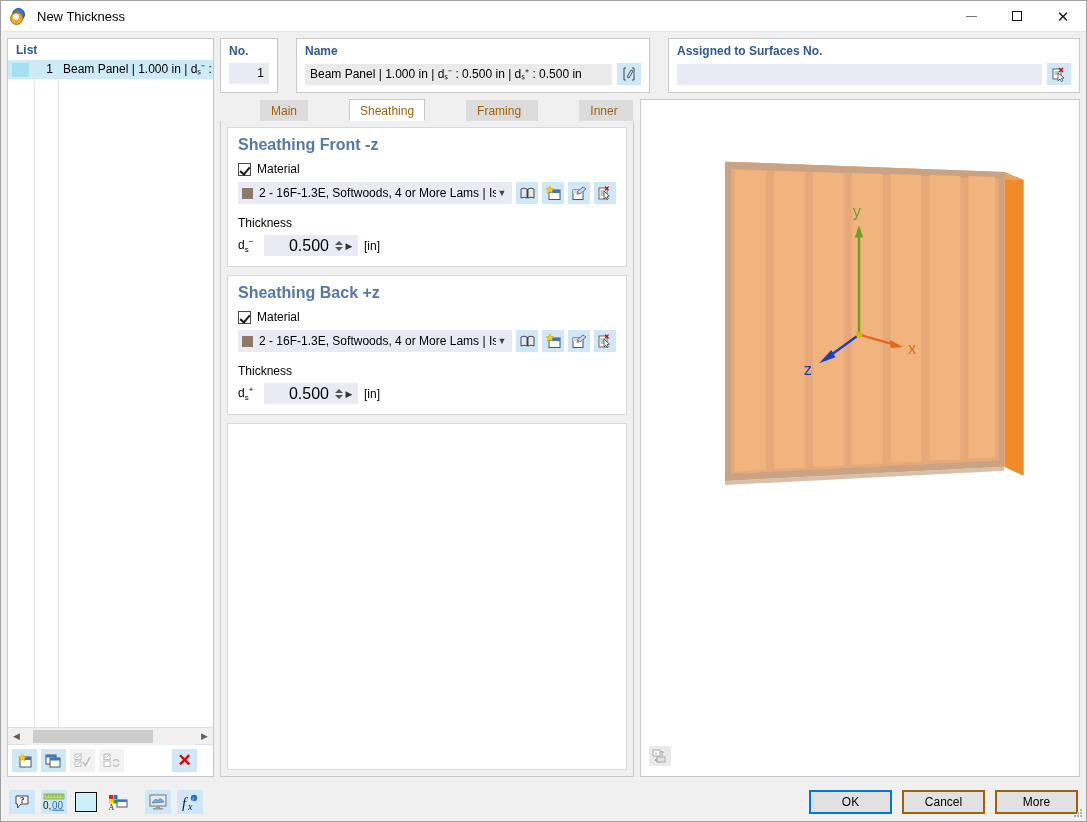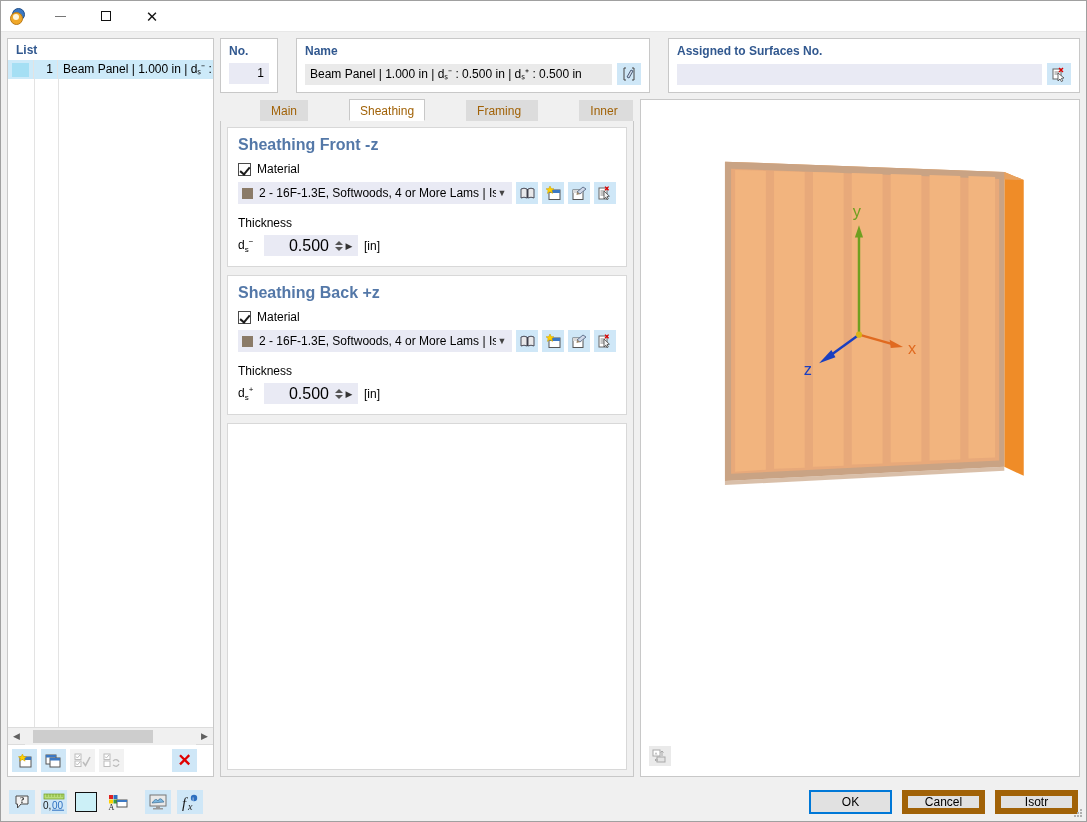--- a/index.html
+++ b/index.html
@@ -260,21 +260,21 @@
     padding: 0 8px; gap: 6px; background: #f0f0f0;
   }
   .foot-btn {
     width: 26px; height: 24px; background: #cfe7f7;
     display: flex; align-items: center; justify-content: center;
   }
   .foot-btn.gapped { margin-left: 8px; }
   .btns-right { margin-left: auto; display: flex; gap: 10px; }
   .dlg-btn {
     width: 83px; height: 24px; background: #e1e1e1;
-    border: 6px solid #a16207; font-size: 12px;
+    border: 2px solid #a16207; font-size: 12px;
     display: flex; align-items: center; justify-content: center;
     font-family: "Liberation Sans", sans-serif; color: #000;
   }
   .dlg-btn.default { border: 2px solid #0078d7; }
   .grip {
     position: absolute; right: 3px; bottom: 3px; width: 10px; height: 10px;
   }
   .grip i { position: absolute; width: 2px; height: 2px; background: #b0b0b0; }
   sub { font-size: 8px; }
   sup { font-size: 8px; }
@@ -283,20 +283,21 @@
 <body>
 
 <div class="window">
 
   <div class="titlebar">
     <div class="title-icon">
       <span class="disc1"></span>
         <span class="disc2"></span>
         <span class="disc3"></span>
     </div>
+    <div class="title-text">New Thickness</div>
     <div class="win-btns">
       <div class="win-btn">
           <span class="glyph-min"></span>
         </div>
       <div class="win-btn">
           <span class="glyph-max"></span>
         </div>
       <div class="win-btn close">
           <span class="glyph-close">✕</span>
         </div>
@@ -639,21 +640,21 @@
         <text x="1" y="14" font-family="Liberation Serif, serif" font-size="15" font-style="italic" fill="#1a1a1a">f</text>
         <text x="7" y="16" font-family="Liberation Serif, serif" font-size="10" font-style="italic" fill="#1a1a1a">x</text>
         <circle cx="13" cy="4" r="3.2" fill="#2d6fbf"></circle>
         <text x="11.4" y="6.5" font-family="Liberation Sans, sans-serif" font-size="5" fill="#fff">i</text>
       </svg>
     </div>
 
     <div class="btns-right">
       <div class="dlg-btn default">OK</div>
       <div class="dlg-btn">Cancel</div>
-      <div class="dlg-btn">Isotr</div>
+      <div class="dlg-btn">More</div>
     </div>
   </div>
 
   <div class="grip">
     <i style="left:7px;top:1px;"></i>
       <i style="left:4px;top:4px;"></i>
       <i style="left:7px;top:4px;"></i>
     <i style="left:1px;top:7px;"></i>
       <i style="left:4px;top:7px;"></i>
       <i style="left:7px;top:7px;"></i>

